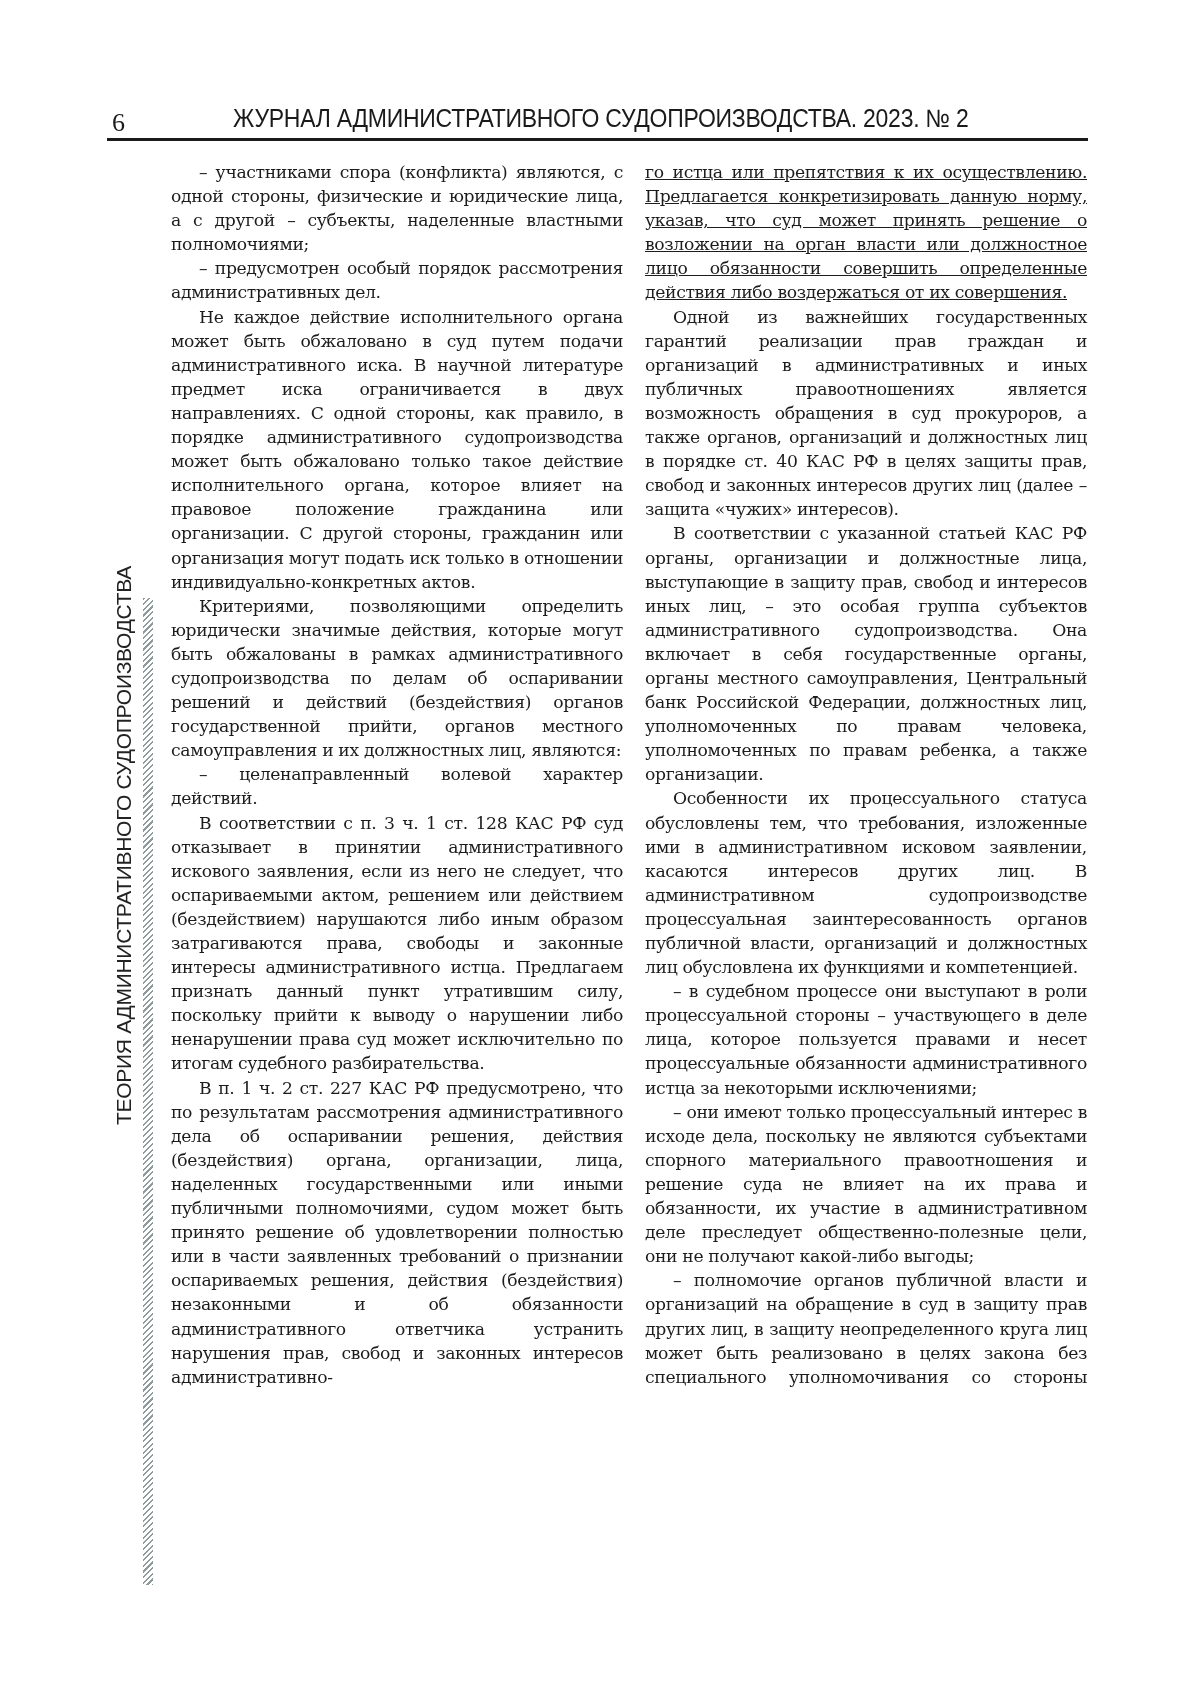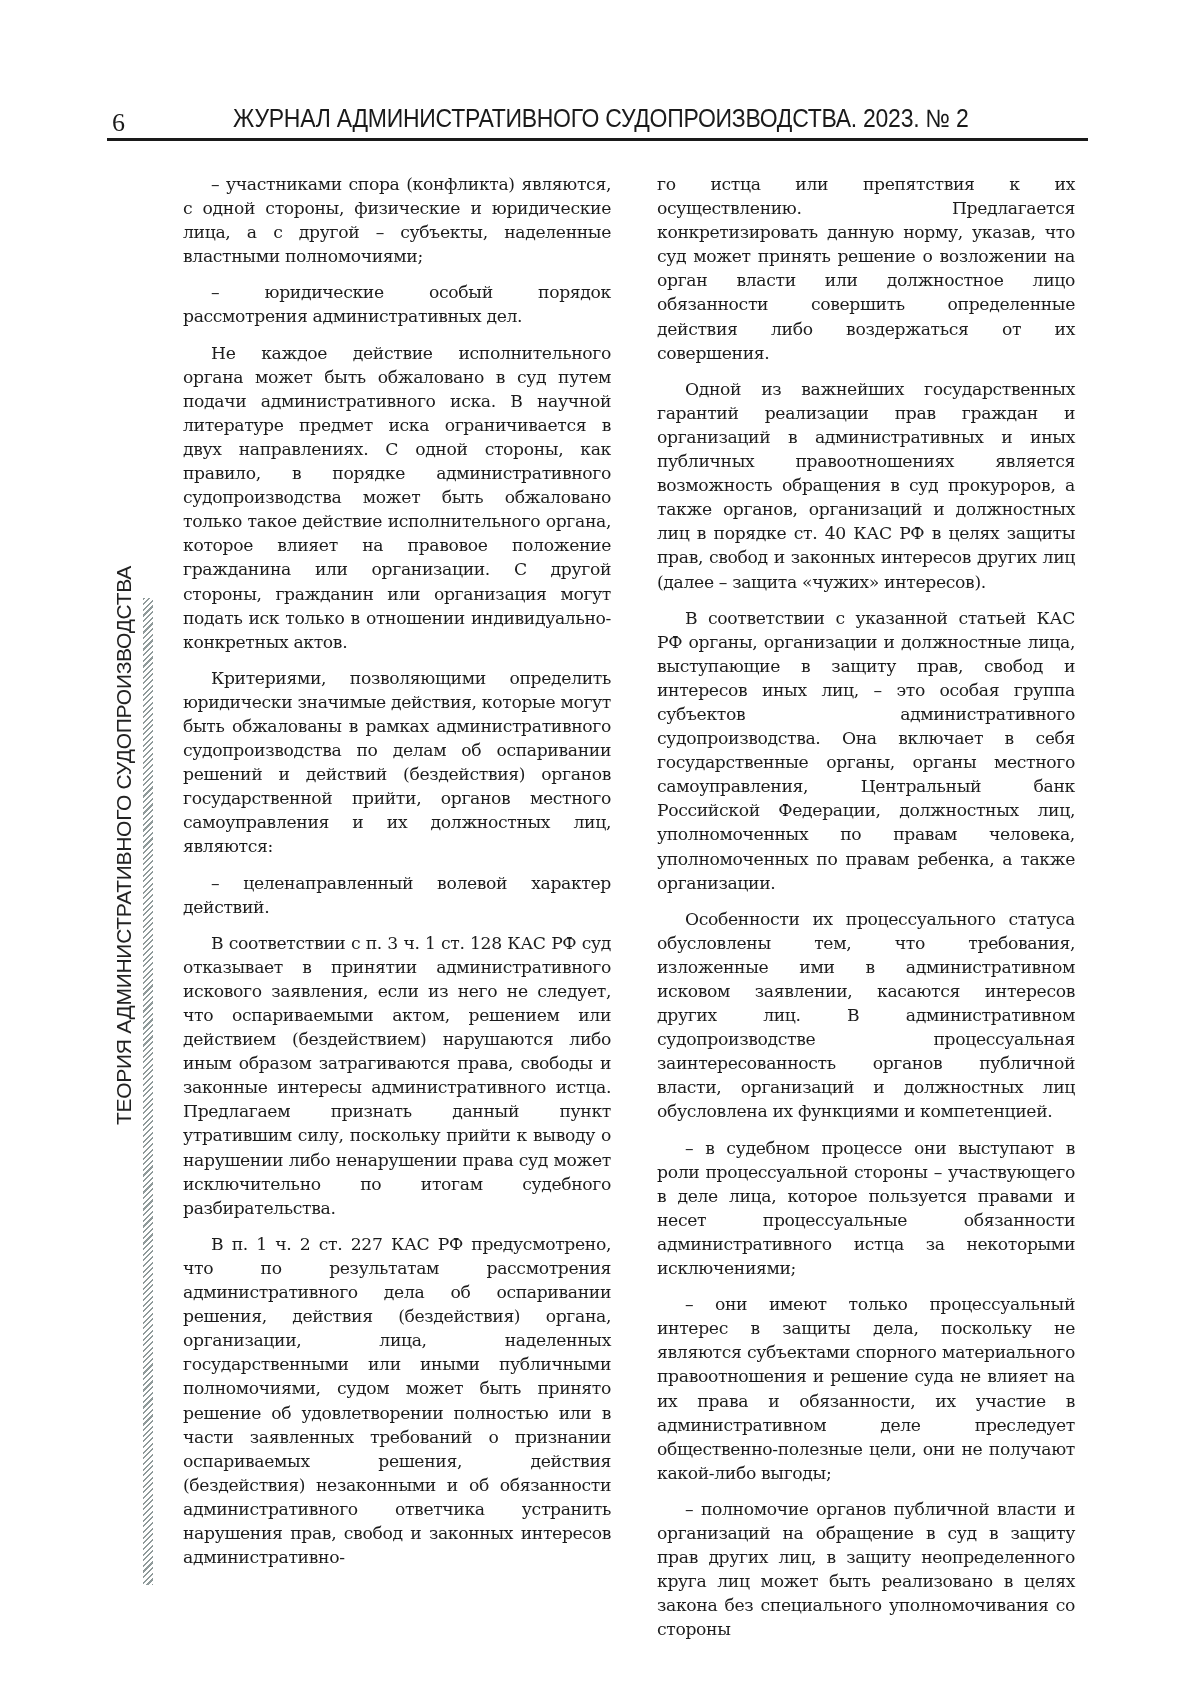--- a/index.html
+++ b/index.html
@@ -28,47 +28,47 @@
       position: absolute; left: 143px; top: 598px; width: 10px; height: 987px;
       background: repeating-linear-gradient(135deg, #8f9a9a 0px, #8f9a9a 1.5px, #ffffff 1.5px, #ffffff 4px);
     }
     .column {
       position: absolute; top: 160px; width: 452px;
       font-family: "DejaVu Serif", serif; font-size: 17.2px; line-height: 24.1px;
       text-align: justify; color: #1c1c1c; letter-spacing: -0.35px;
     }
     .col-left { left: 171px; }
     .col-right { left: 645px; width: 442px; }
-    .column p { margin: 12px; text-indent: 28px; hyphens: manual; }
-    .column p.cont { text-indent: 0; }
+    .column p { margin: 0; text-indent: 28px; hyphens: manual; }
+    .column p.cont { text-indent: 0; text-decoration: underline; }
     .column p.last-line-full { text-align-last: justify; }
   </style>
 </head>
 <body>
 
 <div>
   <div class="page-number">6</div>
   <div class="running-head">ЖУРНАЛ АДМИНИСТРАТИВНОГО СУДОПРОИЗВОДСТВА. 2023. № 2</div>
   <div class="head-rule"></div>
 
   <div class="side-label">ТЕОРИЯ АДМИНИСТРАТИВНОГО СУДОПРОИЗВОДСТВА</div>
   <div class="side-hatch"></div>
 
   <div class="column col-left">
     <p>– участниками спора (конфликта) являются, с одной стороны, физические и юридические лица, а с другой – субъекты, наделенные властными полномочиями;</p>
-    <p>– юридические особый порядок рассмотрения административных дел.</p>
+    <p>– предусмотрен особый порядок рассмотрения административных дел.</p>
     <p>Не каждое действие исполнительного органа может быть обжаловано в суд путем подачи административного иска. В научной литературе предмет иска ограничивается в двух направлениях. С одной стороны, как правило, в порядке административного судопроизводства может быть обжаловано только такое действие исполнительного органа, которое влияет на правовое положение гражданина или организации. С другой стороны, гражданин или организация могут подать иск только в отношении индивидуально-конкретных актов.</p>
     <p>Критериями, позволяющими определить юридически значимые действия, которые могут быть обжалованы в рамках административного судопроизводства по делам об оспаривании решений и действий (бездействия) органов государственной прийти, органов местного самоуправления и их должностных лиц, являются:</p>
     <p>– целенаправленный волевой характер действий.</p>
     <p>В соответствии с п. 3 ч. 1 ст. 128 КАС РФ суд отказывает в принятии административного искового заявления, если из него не следует, что оспариваемыми актом, решением или действием (бездействием) нарушаются либо иным образом затрагиваются права, свободы и законные интересы административного истца. Предлагаем признать данный пункт утратившим силу, поскольку прийти к выводу о нарушении либо ненарушении права суд может исключительно по итогам судебного разбирательства.</p>
     <p class="last-line-full">В п. 1 ч. 2 ст. 227 КАС РФ предусмотрено, что по результатам рассмотрения административного дела об оспаривании решения, действия (бездействия) органа, организации, лица, наделенных государственными или иными публичными полномочиями, судом может быть принято решение об удовлетворении полностью или в части заявленных требований о признании оспариваемых решения, действия (бездействия) незаконными и об обязанности административного ответчика устранить нарушения прав, свобод и законных интересов административно-</p>
   </div>
 
   <div class="column col-right">
     <p class="cont">го истца или препятствия к их осуществлению. Предлагается конкретизировать данную норму, указав, что суд может принять решение о возложении на орган власти или должностное лицо обязанности совершить определенные действия либо воздержаться от их совершения.</p>
     <p>Одной из важнейших государственных гарантий реализации прав граждан и организаций в административных и иных публичных правоотношениях является возможность обращения в суд прокуроров, а также органов, организаций и должностных лиц в порядке ст. 40 КАС РФ в целях защиты прав, свобод и законных интересов других лиц (далее – защита «чужих» интересов).</p>
     <p>В соответствии с указанной статьей КАС РФ органы, организации и должностные лица, выступающие в защиту прав, свобод и интересов иных лиц, – это особая группа субъектов административного судопроизводства. Она включает в себя государственные органы, органы местного самоуправления, Центральный банк Российской Федерации, должностных лиц, уполномоченных по правам человека, уполномоченных по правам ребенка, а также организации.</p>
     <p>Особенности их процессуального статуса обусловлены тем, что требования, изложенные ими в административном исковом заявлении, касаются интересов других лиц. В административном судопроизводстве процессуальная заинтересованность органов публичной власти, организаций и должностных лиц обусловлена их функциями и компетенцией.</p>
     <p>– в судебном процессе они выступают в роли процессуальной стороны – участвующего в деле лица, которое пользуется правами и несет процессуальные обязанности административного истца за некоторыми исключениями;</p>
-    <p>– они имеют только процессуальный интерес в защиты дела, поскольку не являются субъектами спорного материального правоотношения и решение суда не влияет на их права и обязанности, их участие в административном деле преследует общественно-полезные цели, они не получают какой-либо выгоды;</p>
+    <p>– они имеют только процессуальный интерес в исходе дела, поскольку не являются субъектами спорного материального правоотношения и решение суда не влияет на их права и обязанности, их участие в административном деле преследует общественно-полезные цели, они не получают какой-либо выгоды;</p>
     <p class="last-line-full">– полномочие органов публичной власти и организаций на обращение в суд в защиту прав других лиц, в защиту неопределенного круга лиц может быть реализовано в целях закона без специального уполномочивания со стороны</p>
   </div>
 </div>
 
 </body></html>

